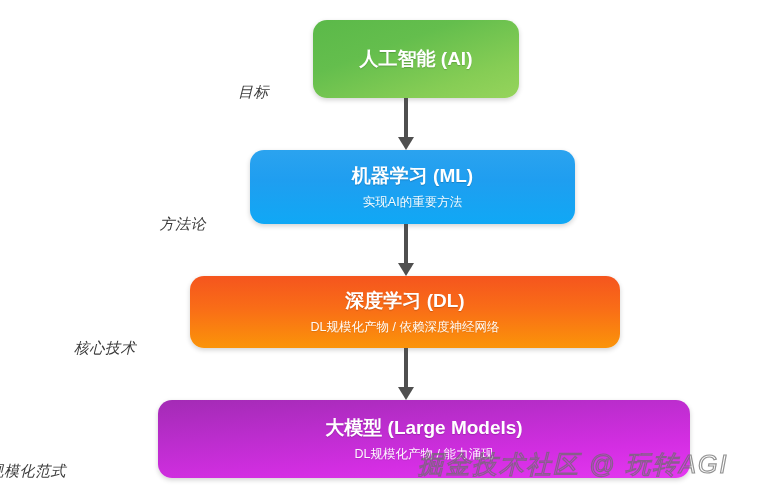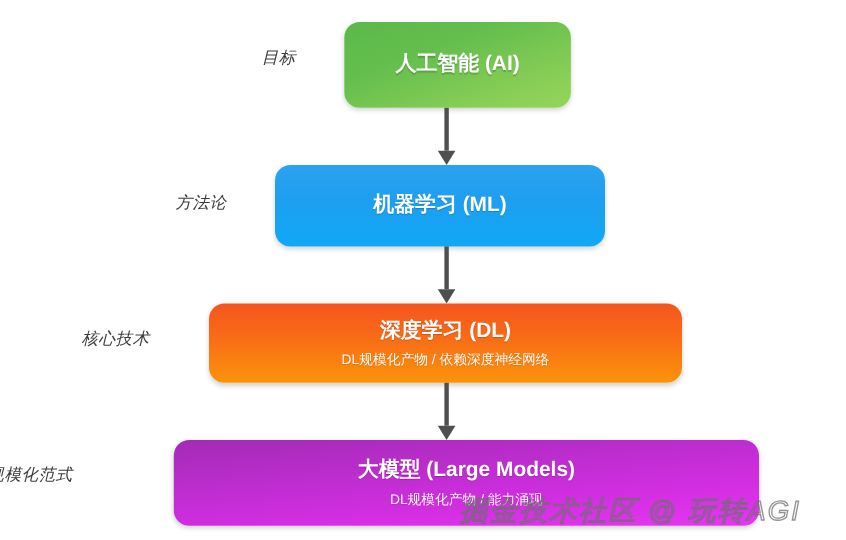--- a/index.html
+++ b/index.html
@@ -23,20 +23,21 @@
   .tier-label {
     position: absolute;
     font-style: italic;
     font-weight: 400;
     color: #3a3a3a;
     font-size: 15px;
     letter-spacing: 0.5px;
     white-space: nowrap;
     text-align: right;
     font-family: "Liberation Serif", "DejaVu Serif", serif;
+    margin-top: 40px;
   }
 
   
   .node {
     position: absolute;
     border-radius: 14px;
     box-sizing: border-box;
     display: flex;
     flex-direction: column;
     align-items: center;
@@ -57,21 +58,21 @@
     font-size: 12.5px;
     line-height: 1.3;
     margin-top: 6px;
     opacity: 0.96;
     white-space: nowrap;
     text-shadow: 0 1px 1px rgba(0,0,0,0.12);
   }
 
   
   #node-ai   { left: 313px; top: 20px;  width: 206px; height: 78px; }
-  #node-ml   { left: 250px; top: 150px; width: 300px; height: 74px; }
+  #node-ml   { left: 250px; top: 150px; width: 325px; height: 74px; }
   #node-dl   { left: 190px; top: 276px; width: 430px; height: 72px; }
   #node-lm   { left: 158px; top: 400px; width: 532px; height: 78px; }
 
   #node-ai   { background: linear-gradient(160deg, #5bb949 0%, #64be4d 35%, #86cd55 75%, #96d45c 100%); }
   #node-ml   { background: linear-gradient(180deg, #2ba3ef 0%, #1f9ef0 40%, #10a8f5 100%); }
   #node-dl   { background: linear-gradient(180deg, #f5551e 0%, #f96d17 45%, #fb9409 100%); }
   #node-lm   { background: linear-gradient(175deg, #a32bb5 0%, #bb2dcd 35%, #d42ee3 70%, #e438f0 100%); }
 
   
   #label-ai { right: 500px; top: 43px; }
@@ -139,20 +140,21 @@
 
   <div class="arrow" id="arrow-1">
     <div class="shaft"></div>
     <div class="head"></div>
   </div>
 
   <div class="tier-label" id="label-ml">方法论</div>
 
   <div class="node" id="node-ml">
     <div class="title">机器学习 (ML)</div>
+    <div class="subtitle">实现AI的重要方法</div>
   </div>
 
   <div class="arrow" id="arrow-2">
     <div class="shaft"></div>
     <div class="head"></div>
   </div>
 
   <div class="tier-label" id="label-dl">核心技术</div>
 
   <div class="node" id="node-dl">

